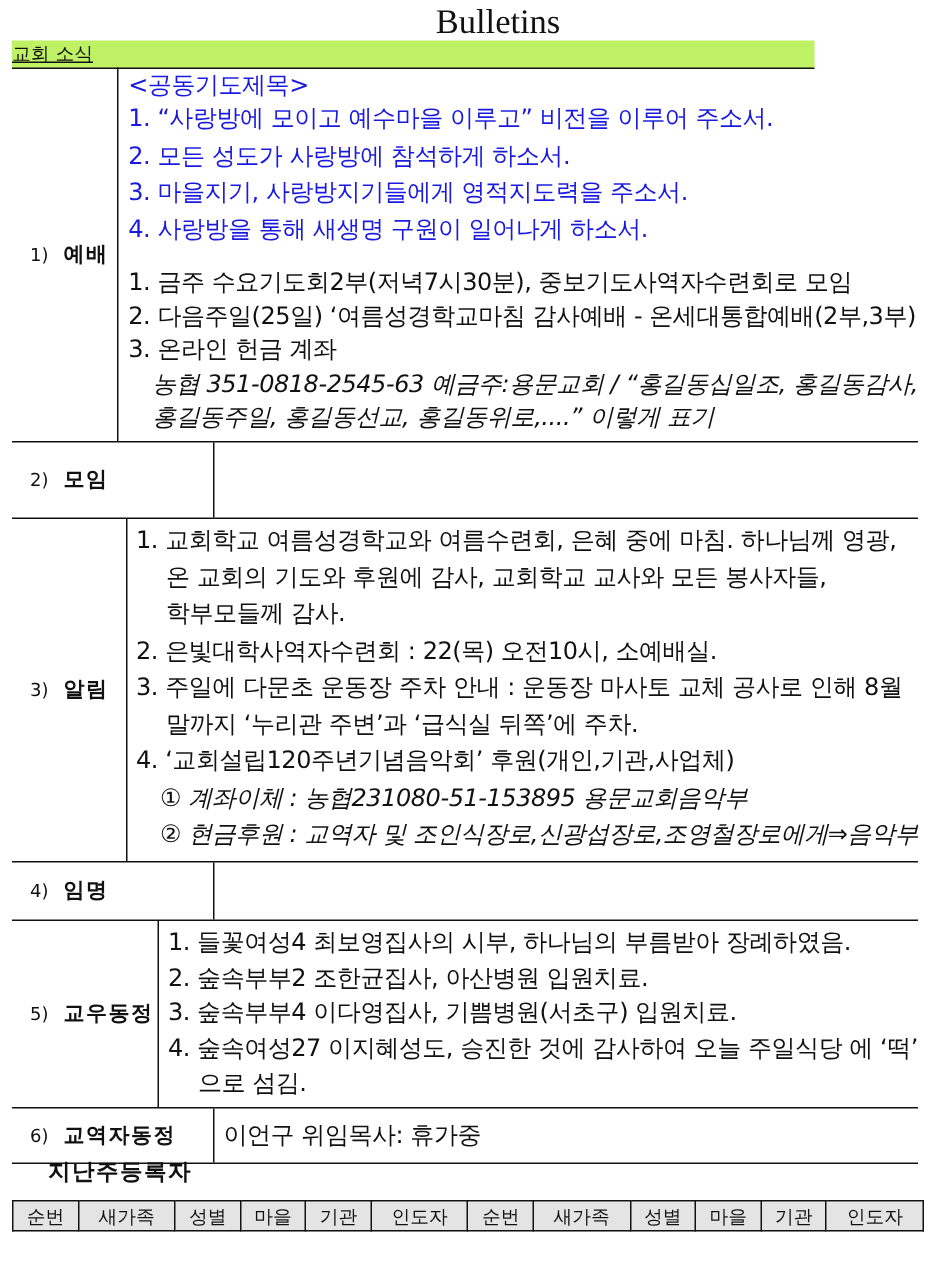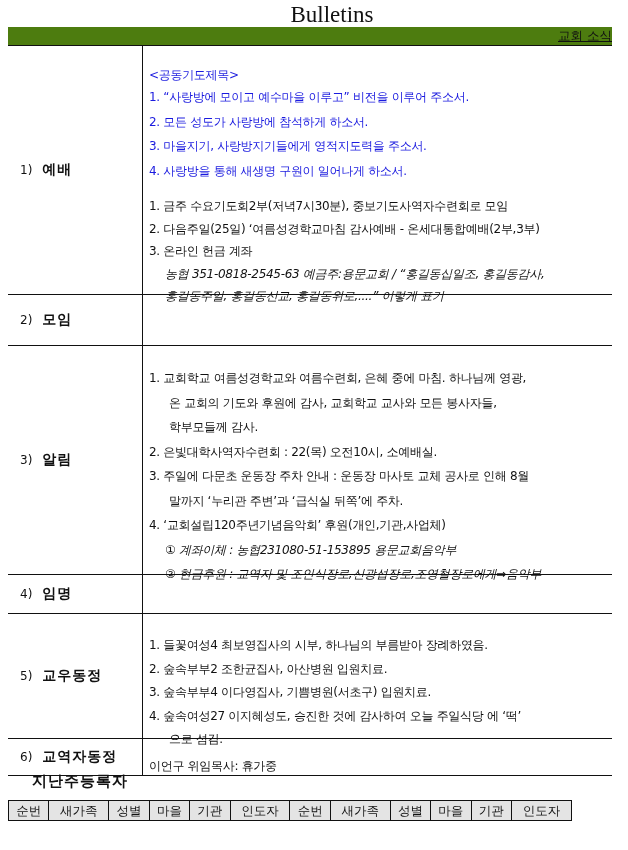--- a/index.html
+++ b/index.html
@@ -1,38 +1,38 @@
 <!DOCTYPE html>
 <html><head>
 <meta charset="utf-8">
 <style>
   html, body { margin: 0; padding: 0; background: #ffffff; }
   body { width: 628px; height: 850px; position: relative; overflow: hidden;
          font-family: "DejaVu Sans", "Liberation Sans", sans-serif; color: #111; }
   .title { position: absolute; top: 2px; left: 0; width: 628px; text-align: center;
            font-family: "Liberation Serif", "DejaVu Serif", serif; font-size: 23px; line-height: 26px; color: #111; margin-left: 18px; }
-  .subhead { position: absolute; top: 27px; left: 8px; width: 604px; height: 18px;
-             background: #4d7c0f; border-bottom: 1.5px solid #111; text-align: right;
+  .subhead { position: absolute; top: 27px; left: 8px; width: 535px; height: 18px;
+             background: #bef264; border-bottom: 1.5px solid #111; text-align: left;
              font-size: 12.5px; line-height: 18px; }
   .subhead span { text-decoration: underline; }
   .sections { position: absolute; top: 45px; left: 8px; width: 604px; }
   .section { display: flex; border-bottom: 1.5px solid #111; }
   .sec-label { width: 135px; border-right: 1px solid #111; display: flex; align-items: center;
                padding-left: 12px; box-sizing: border-box; font-size: 13px; }
   .sec-label .num { font-size: 12px; margin-right: 10px; }
   .sec-label .name { font-weight: bold; font-size: 14px; letter-spacing: 1px; }
-  .sec-body { flex: 1; padding: 20px 0 2px 6px; font-size: 12px; line-height: 24.5px; letter-spacing: -0.3px; }
+  .sec-body { flex: 1; padding: 2px 0 2px 6px; font-size: 16px; line-height: 24.5px; letter-spacing: -0.3px; }
   .blue { color: #1a1adf; }
   .line { white-space: nowrap; overflow: hidden; }
   .indent { padding-left: 16px; font-style: italic; }
   .indent2 { padding-left: 20px; }
   .gap { height: 12px; }
   .dense { line-height: 22.5px; }
   .reg-title { position: absolute; top: 772px; left: 32px; font-weight: bold; font-size: 15px; letter-spacing: 1px; }
-  table.reg { position: absolute; top: 800px; left: 8px; border-collapse: collapse; width: 564px; font-size: 12.5px; }
+  table.reg { position: absolute; top: 800px; left: 8px; border-collapse: collapse; width: 608px; font-size: 12.5px; }
   table.reg td { border: 1px solid #111; text-align: center; height: 19px; padding: 0; line-height: 18px; }
   table.reg tr.hdr td { background: #e4e4e4; }
   table.reg td.small { font-size: 8.5px; letter-spacing: -0.5px; }
 </style>
 </head>
 <body>
 
 <div class="title">Bulletins</div>
 <div class="subhead"><span>교회 소식</span></div>
 

